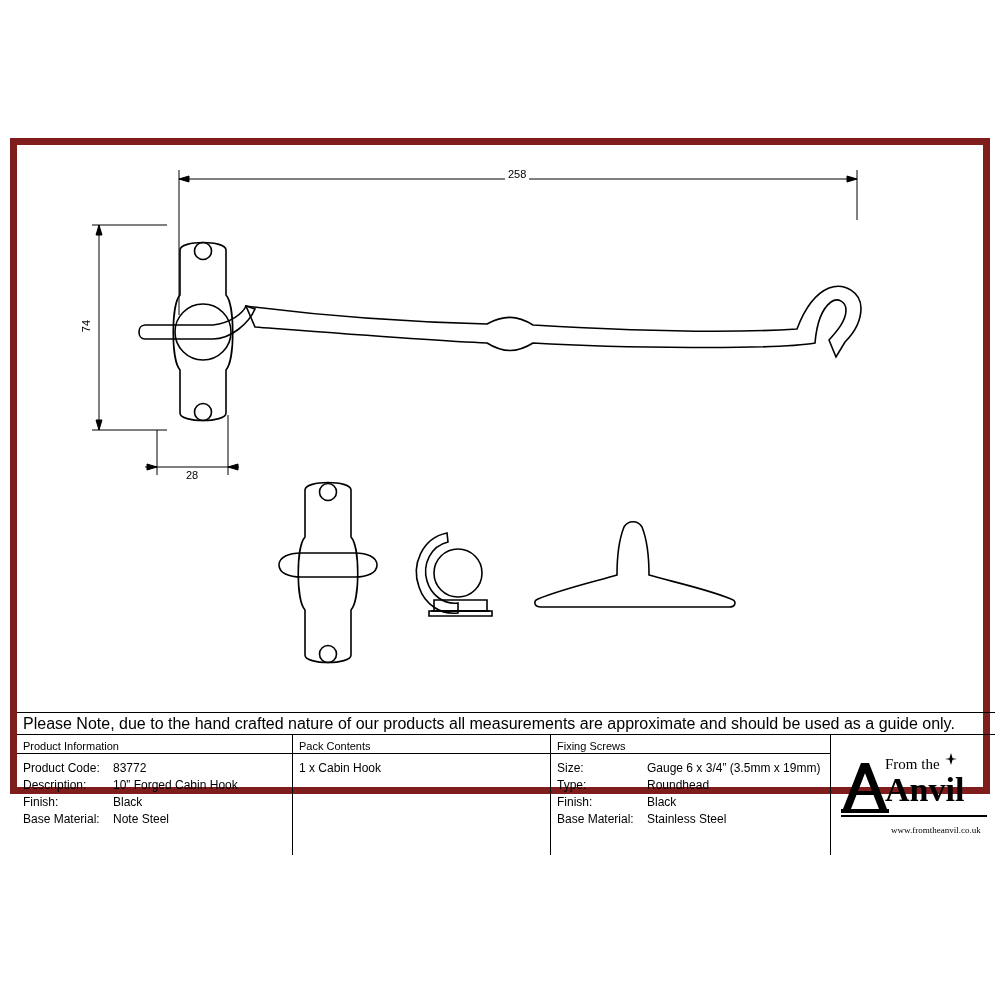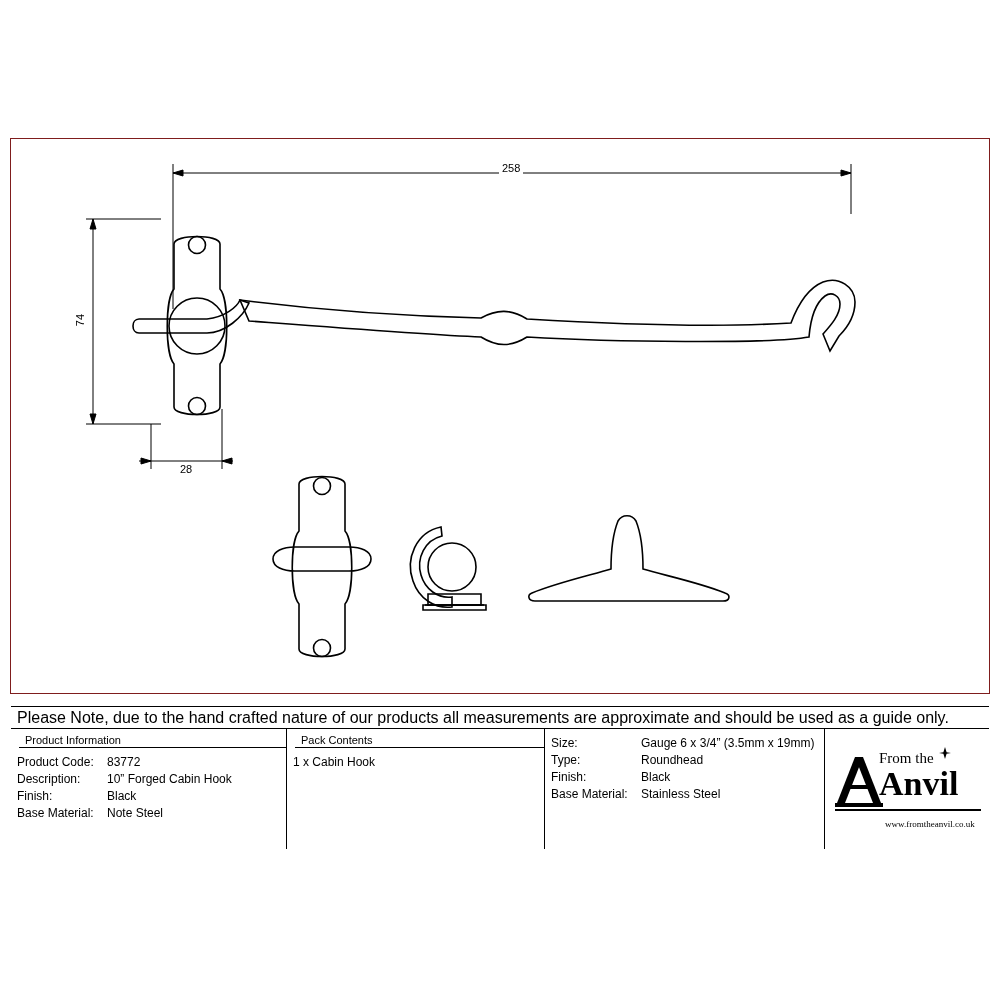--- a/index.html
+++ b/index.html
@@ -13,23 +13,23 @@
     font-family: "Liberation Sans", sans-serif;
     color: #000000;
     position: relative;
     overflow: hidden;
   }
   .sheet {
     position: absolute;
     left: 10px;
     top: 138px;
     width: 980px;
-    height: 556px;
-    box-sizing: border-box;
-    border: 1px solid #7f1d1d;
+    height: 656px;
+    box-sizing: border-box;
+    border: 7px solid #7f1d1d;
   }
   .drawing-area {
     position: absolute;
     left: 0;
     top: 0;
     width: 978px;
     height: 568px;
     box-sizing: border-box;
     border-bottom: 1px solid #000;
   }
@@ -63,21 +63,20 @@
   .col-product { width: 276px; }
   .col-pack { width: 258px; }
   .col-fixing { width: 280px; }
   .col-logo { width: 164px; border-right: none; }
   .col-title {
     font-size: 11px;
     padding: 5px 0 0 6px;
     height: 19px;
     box-sizing: border-box;
     border-bottom: 1px solid #000;
-    margin-left: 8px;
   }
   .col-body {
     padding: 6px 0 0 6px;
     font-size: 12px;
   }
   .kv {
     display: flex;
     line-height: 17px;
   }
   .kv .k { width: 90px; flex: none; }
@@ -267,20 +266,21 @@
     </div>
 
     <div class="info-col col-pack">
       <div class="col-title">Pack Contents</div>
       <div class="col-body">
         <div class="pack-line">1 x Cabin Hook</div>
       </div>
     </div>
 
     <div class="info-col col-fixing">
+      <div class="col-title">Fixing Screws</div>
       <div class="col-body">
         <div class="kv">
           <span class="k">Size:</span>
           <span class="v">Gauge 6 x 3/4” (3.5mm x 19mm)</span>
         </div>
         <div class="kv">
           <span class="k">Type:</span>
           <span class="v">Roundhead</span>
         </div>
         <div class="kv">

